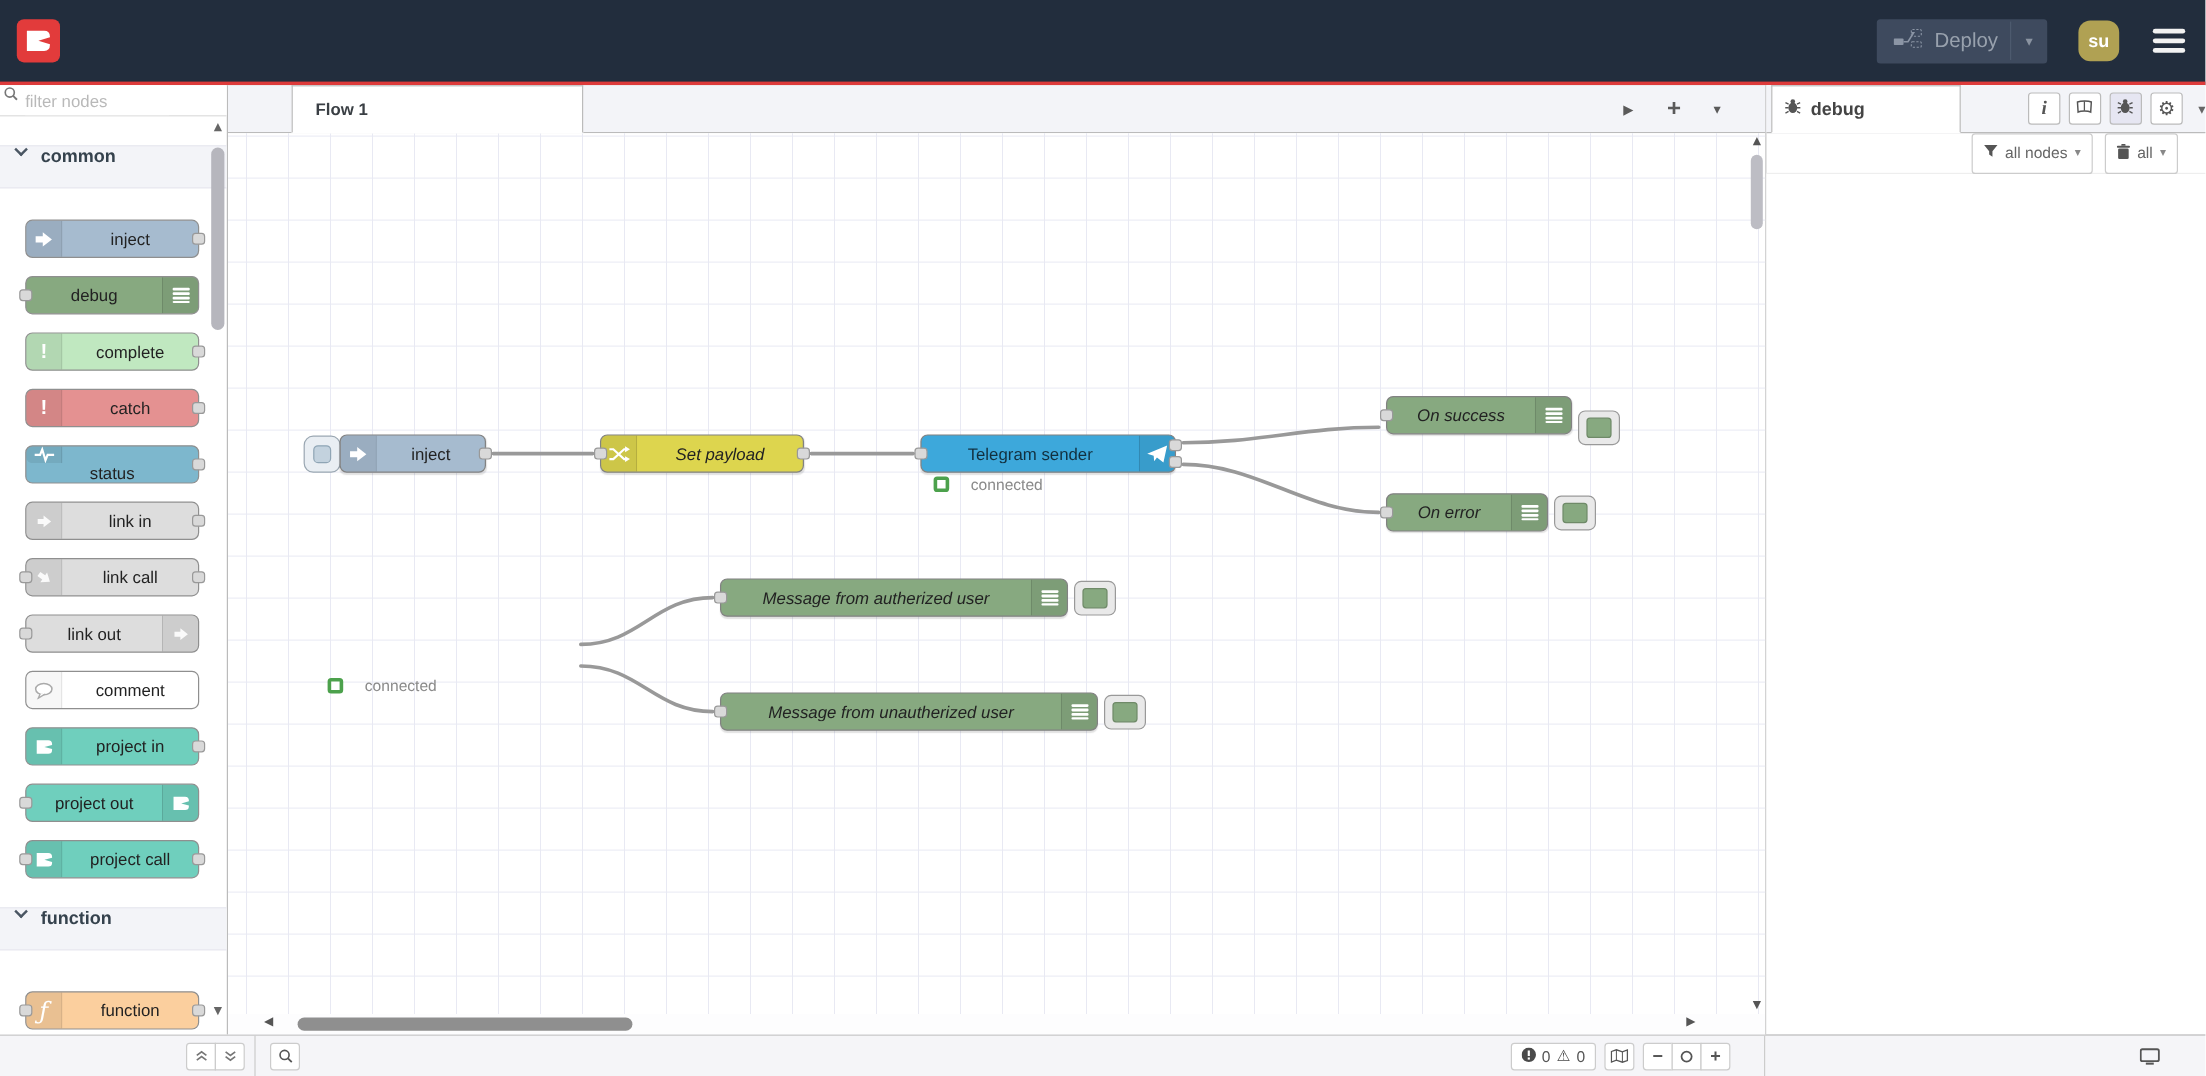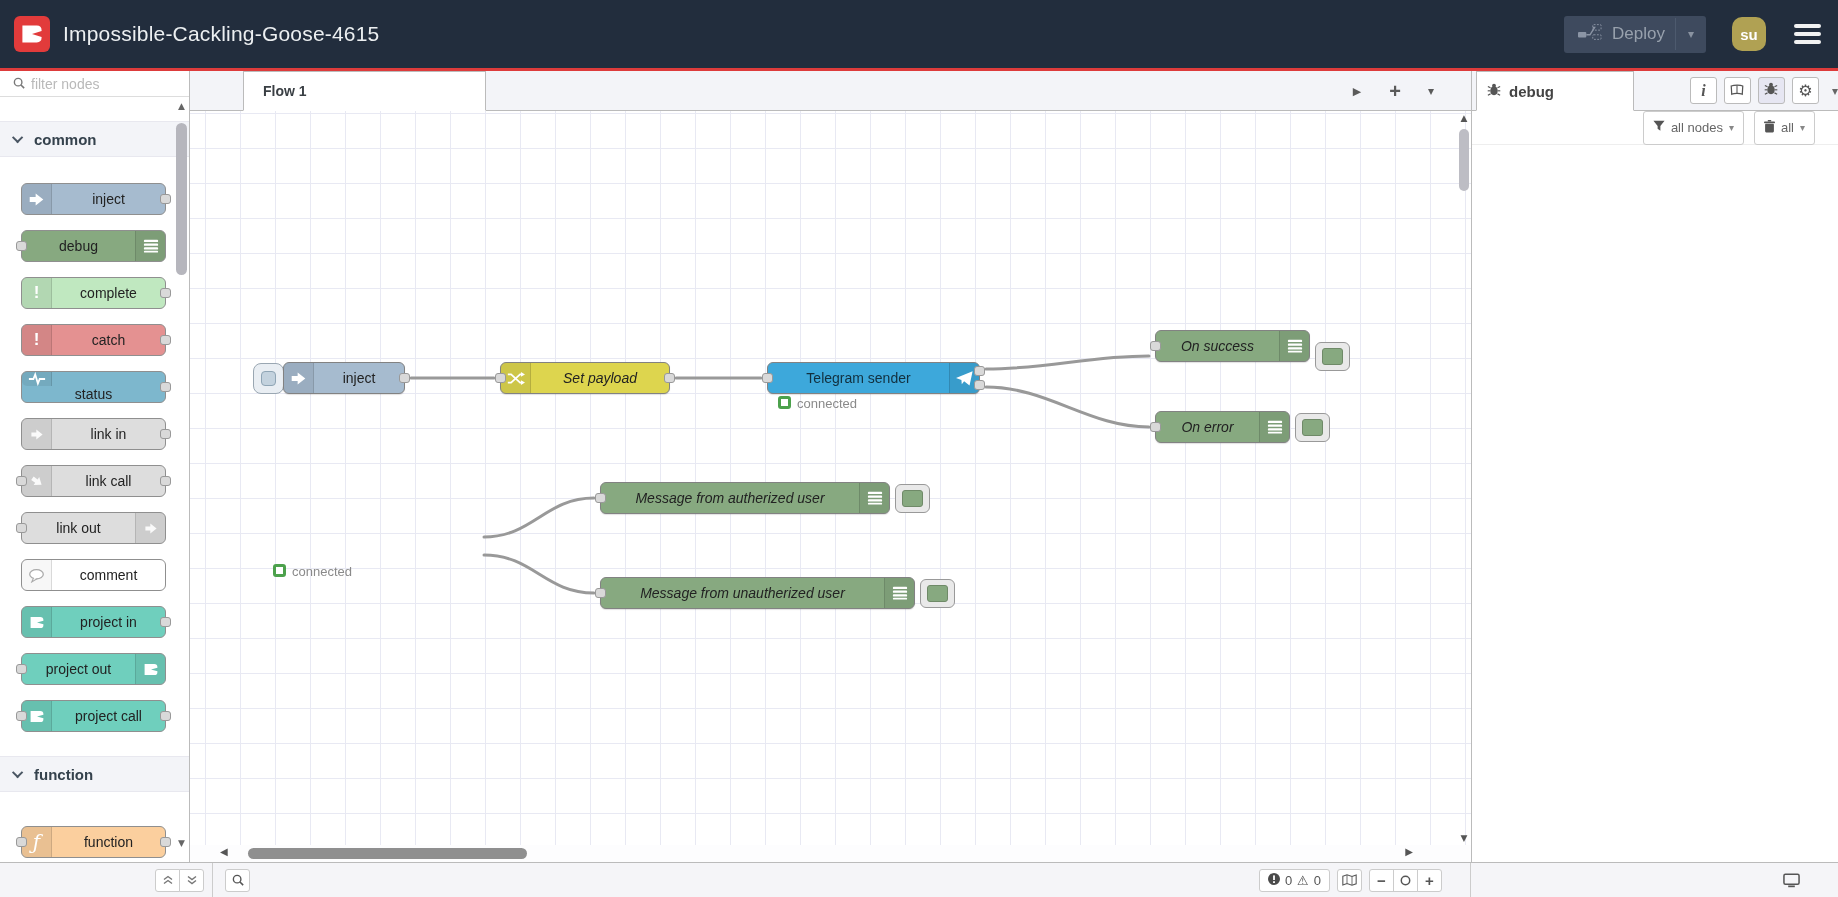--- a/index.html
+++ b/index.html
@@ -19,24 +19,24 @@
   .deploy-caret { border-left:1px solid #4d5a6e; padding:9px 12px; color:#8a93a1; font-size:12px; }
   .avatar { width:34px; height:34px; border-radius:10px; background:#b0a153; color:#fff; font-size:15px; font-weight:bold; display:flex; align-items:center; justify-content:center; margin-right:28px; cursor:pointer; }
   .burger { width:27px; height:20px; display:flex; flex-direction:column; justify-content:space-between; margin-right:17px; cursor:pointer; }
   .burger span { height:4px; background:#f2f2f2; border-radius:2px; }
 
   
   .main { display:flex; height:791px; flex:0 0 791px; }
 
   
   .palette { width:190px; border-right:1px solid #bbb; background:#fff; position:relative; overflow:hidden; }
-  .filter-row { height:26px; border-bottom:1px solid #ddd; display:flex; align-items:center; gap:6px; padding-left:13px; background:#fff; }
+  .filter-row { height:26px; border-bottom:1px solid #ddd; display:flex; gap:6px; padding-left:3px; background:#fff; }
   .filter-row input { border:none; outline:none; font-size:14px; color:#555; width:120px; font-family:"Liberation Sans",sans-serif; }
   .filter-row input::placeholder { color:#b9b9b9; }
-  .sect-hdr { height:36px; background:#f3f4f8; border-top:1px solid #e8e8ef; border-bottom:1px solid #e8e8ef; display:flex; align-items:center; gap:11px; padding-left:15px; cursor:pointer;margin-top:24px; }
+  .sect-hdr { height:36px; background:#f3f4f8; border-top:1px solid #e8e8ef; border-bottom:1px solid #e8e8ef; display:flex; align-items:flex-start; gap:11px; padding-left:15px; cursor:pointer;margin-top:24px; }
   .sect-hdr .chev { width:8px; height:8px; border-left:2px solid #4a5663; border-bottom:2px solid #4a5663; transform:rotate(-45deg) translateY(-2px); }
   .sect-hdr .sect-lbl { font-size:15px; font-weight:bold; color:#35424d; }
   .sect-common { margin-top:22px; }
   .sect-function { margin-top:20px; }
   .pal-list { list-style:none; padding:26px 0 0 21px; }
   .pal-list.fn { padding-top:34px; }
   .pal-node { position:relative; width:145px; height:32px; border:1px solid #8f8f8f; border-radius:6px; margin-bottom:15px; display:flex; align-items:center; font-size:14px; color:#222; cursor:grab; }
   .icn { width:30px; align-self:stretch; display:flex; align-items:center; justify-content:center; background:rgba(0,0,0,0.07); border-right:1px solid rgba(0,0,0,0.12); border-radius:5px 0 0 5px; }
   .icn.right { order:2; border-right:none; border-left:1px solid rgba(0,0,0,0.12); border-radius:0 5px 5px 0; }
   .icn.plain { background:rgba(0,0,0,0.03); }
@@ -63,21 +63,21 @@
     background-size:35px 35px; background-position:15px 2px; }
   .wires { position:absolute; left:0; top:0; }
   .fnode { position:absolute; height:32px; border:1px solid #828282; border-radius:6px; display:flex; align-items:center; font-size:14px; color:#222; box-shadow:0 1px 1px rgba(0,0,0,0.12); cursor:pointer; }
   .fnode .icn { width:30px; }
   .it { font-style:italic; }
   .tg-lbl { color:#12303f; }
   .inj-btn { position:absolute; width:31px; height:31px; background:#e9eef3; border:1px solid #9aa7b2; border-radius:8px; display:flex; align-items:center; justify-content:center; cursor:pointer; }
   .inj-btn i { display:block; width:15px; height:15px; background:#c3d2de; border:1px solid #8fa5b5; border-radius:4px; }
   .dbg-toggle { position:absolute; width:35px; height:29px; background:#e9e9e9; border:1px solid #999; border-radius:6px; display:flex; align-items:center; justify-content:center; cursor:pointer; }
   .dbg-toggle i { display:block; width:21px; height:17px; background:#87a980; border:1px solid #6f8a68; border-radius:3px; }
-  .nstatus { position:absolute; display:flex; align-items:flex-start; gap:6px; font-size:13px; color:#8a8a8a; }
+  .nstatus { position:absolute; display:flex; align-items:center; gap:18px; font-size:13px; color:#8a8a8a; }
   .nstatus .sq { width:13px; height:13px; border:3px solid #4ca14c; border-radius:3px; background:#fff; }
   .port2a { top:3px !important; transform:none !important; }
   .port2b { top:auto !important; bottom:3px; transform:none !important; }
   .vscroll { position:absolute; right:0; top:0; bottom:0; width:14px; }
   .vscroll .arr { position:absolute; width:14px; text-align:center; font-size:9px; color:#555; cursor:pointer; }
   .vscroll .thumb { position:absolute; left:2px; width:10px; top:18px; height:62px; background:#bdbdc4; border-radius:5px; cursor:pointer; }
   .hscroll { height:17px; position:relative; background:#fdfdfe; }
   .hscroll .arr { position:absolute; top:1px; font-size:10px; color:#555; cursor:pointer; }
   .hscroll .thumb { position:absolute; left:58px; top:3px; width:279px; height:11px; background:#8f8f8f; border-radius:6px; cursor:pointer; }
 
@@ -116,21 +116,20 @@
 <body>
 
 <div class="app">
 
   <div class="hdr">
     <div class="logo">
       <svg width="24" height="22" viewBox="0 0 20 18">
           <path d="M2 2 h12 q4 0 4 4 v0.6 l-8 2.4 8 2.4 V12 q0 4 -4 4 H2 z" fill="#fff"></path>
         </svg>
     </div>
-    <div class="hdr-title">Impossible-Cackling-Goose-4615</div>
     <div class="hdr-spacer"></div>
     <div class="deploy">
       <span>
         <svg width="24" height="16" viewBox="0 0 26 16">
             <rect x="16" y="0" width="9" height="6" rx="1" fill="none" stroke="#8b95a5" stroke-dasharray="2 1.5"></rect>
             <rect x="16" y="11" width="9" height="5" rx="1" fill="none" stroke="#8b95a5" stroke-dasharray="2 1.5"></rect>
             <rect x="0" y="8" width="9" height="6" rx="1" fill="#8b95a5"></rect>
             <path d="M9 11 h4 l5 -8 h-2" stroke="#8b95a5" stroke-width="1.5" fill="none"></path>
           </svg>
       </span>

